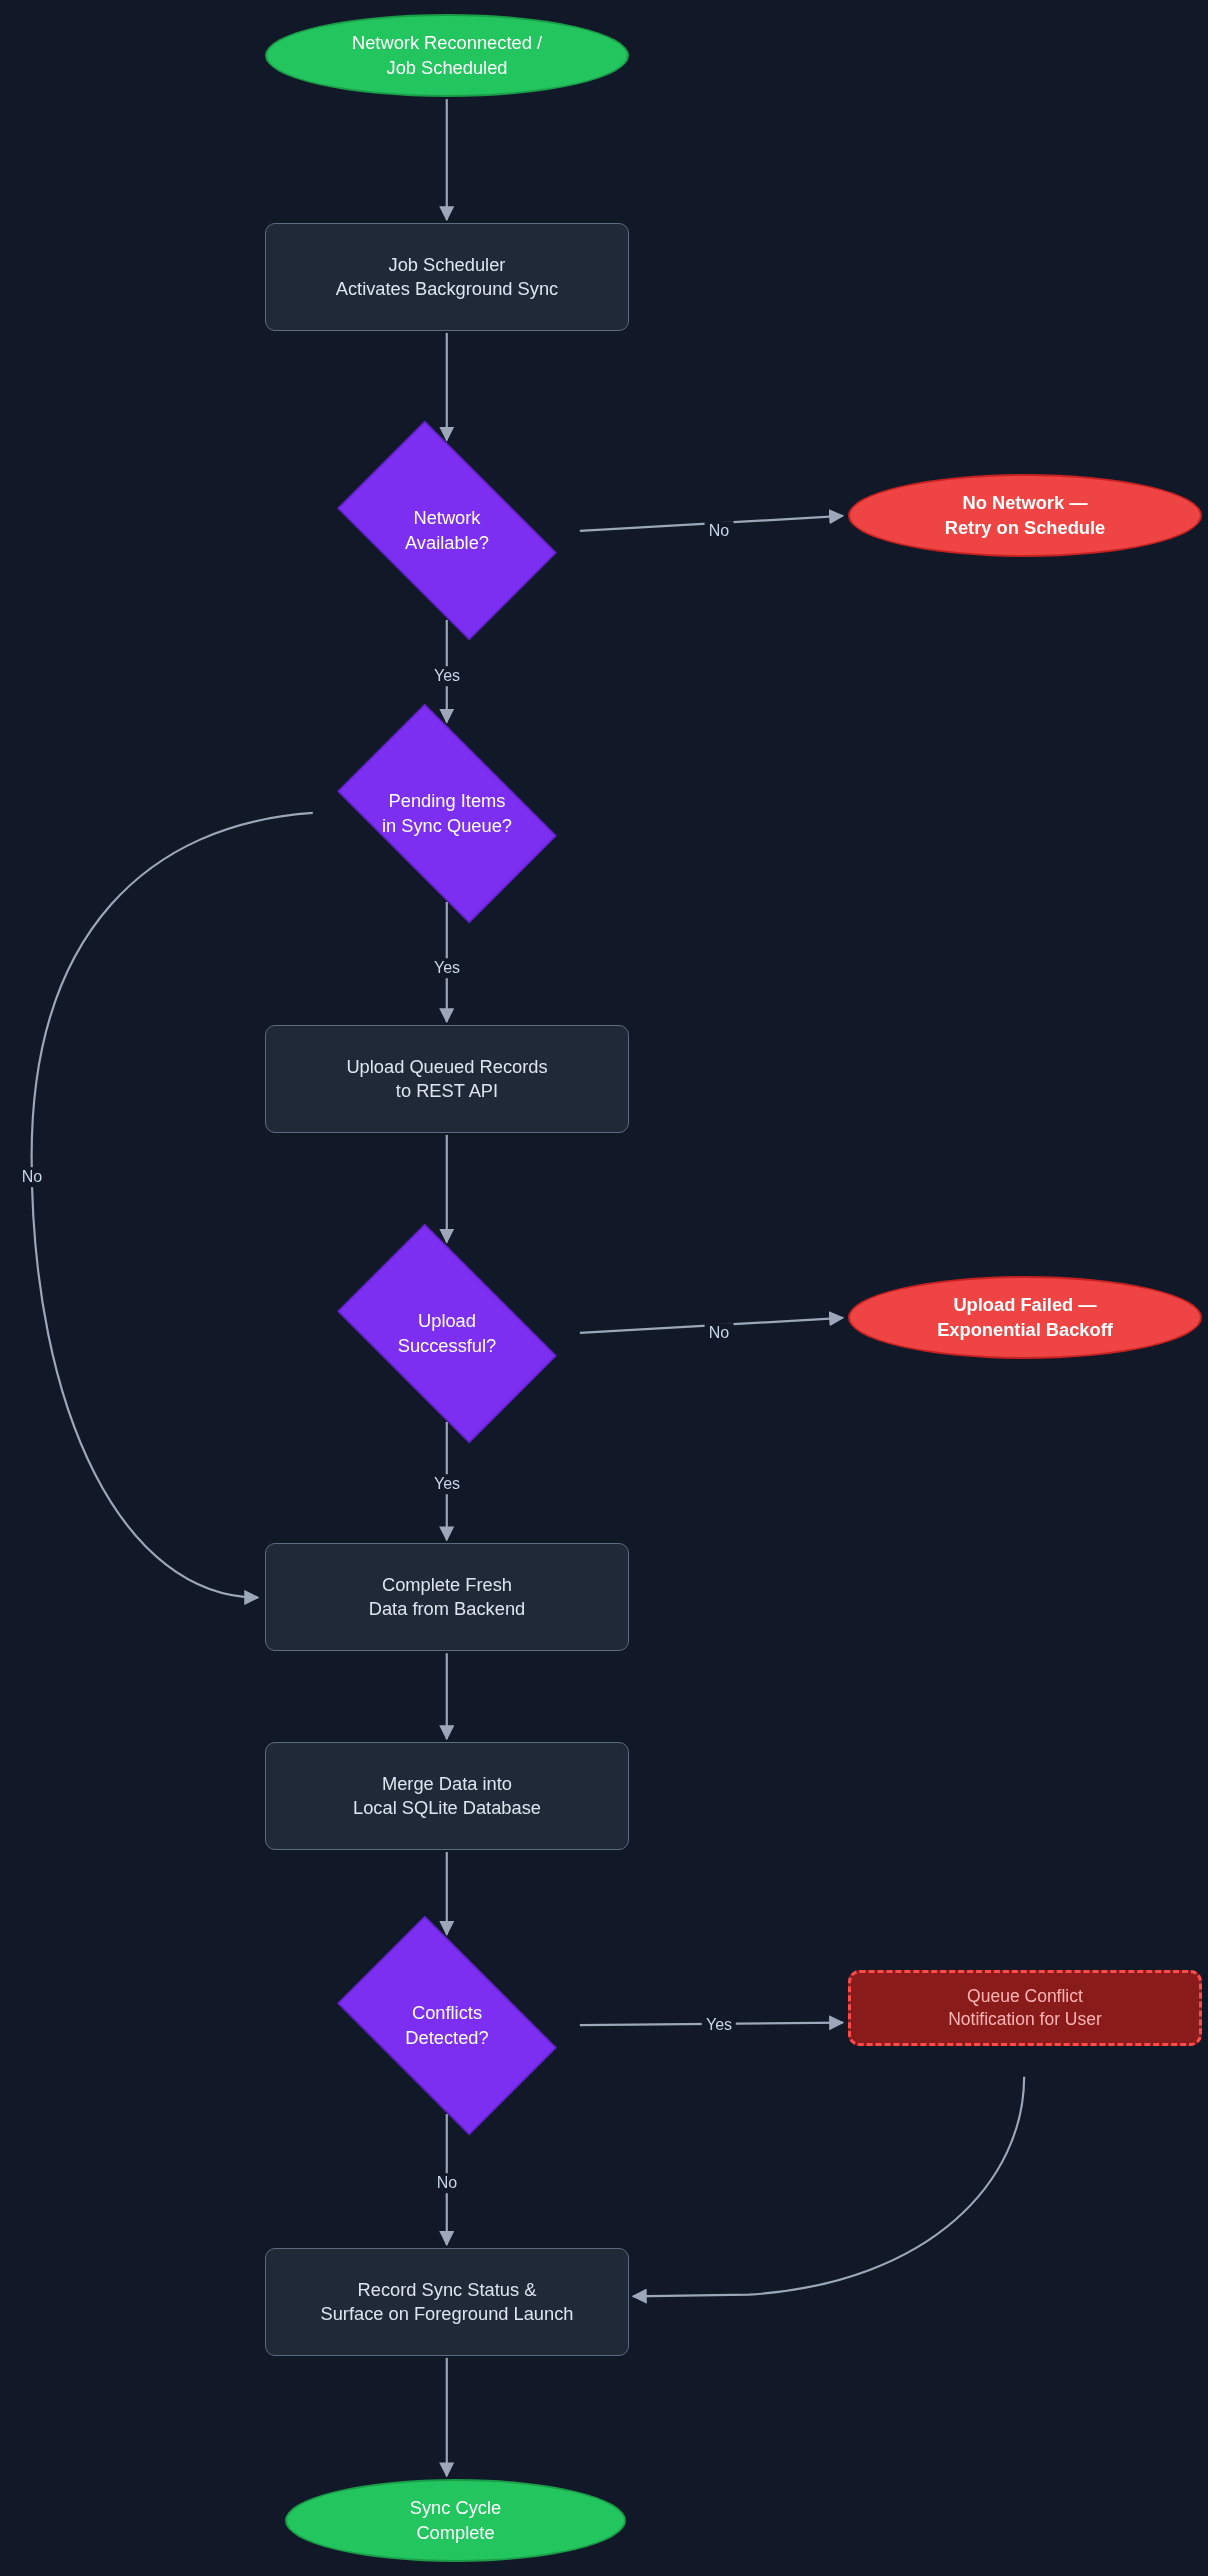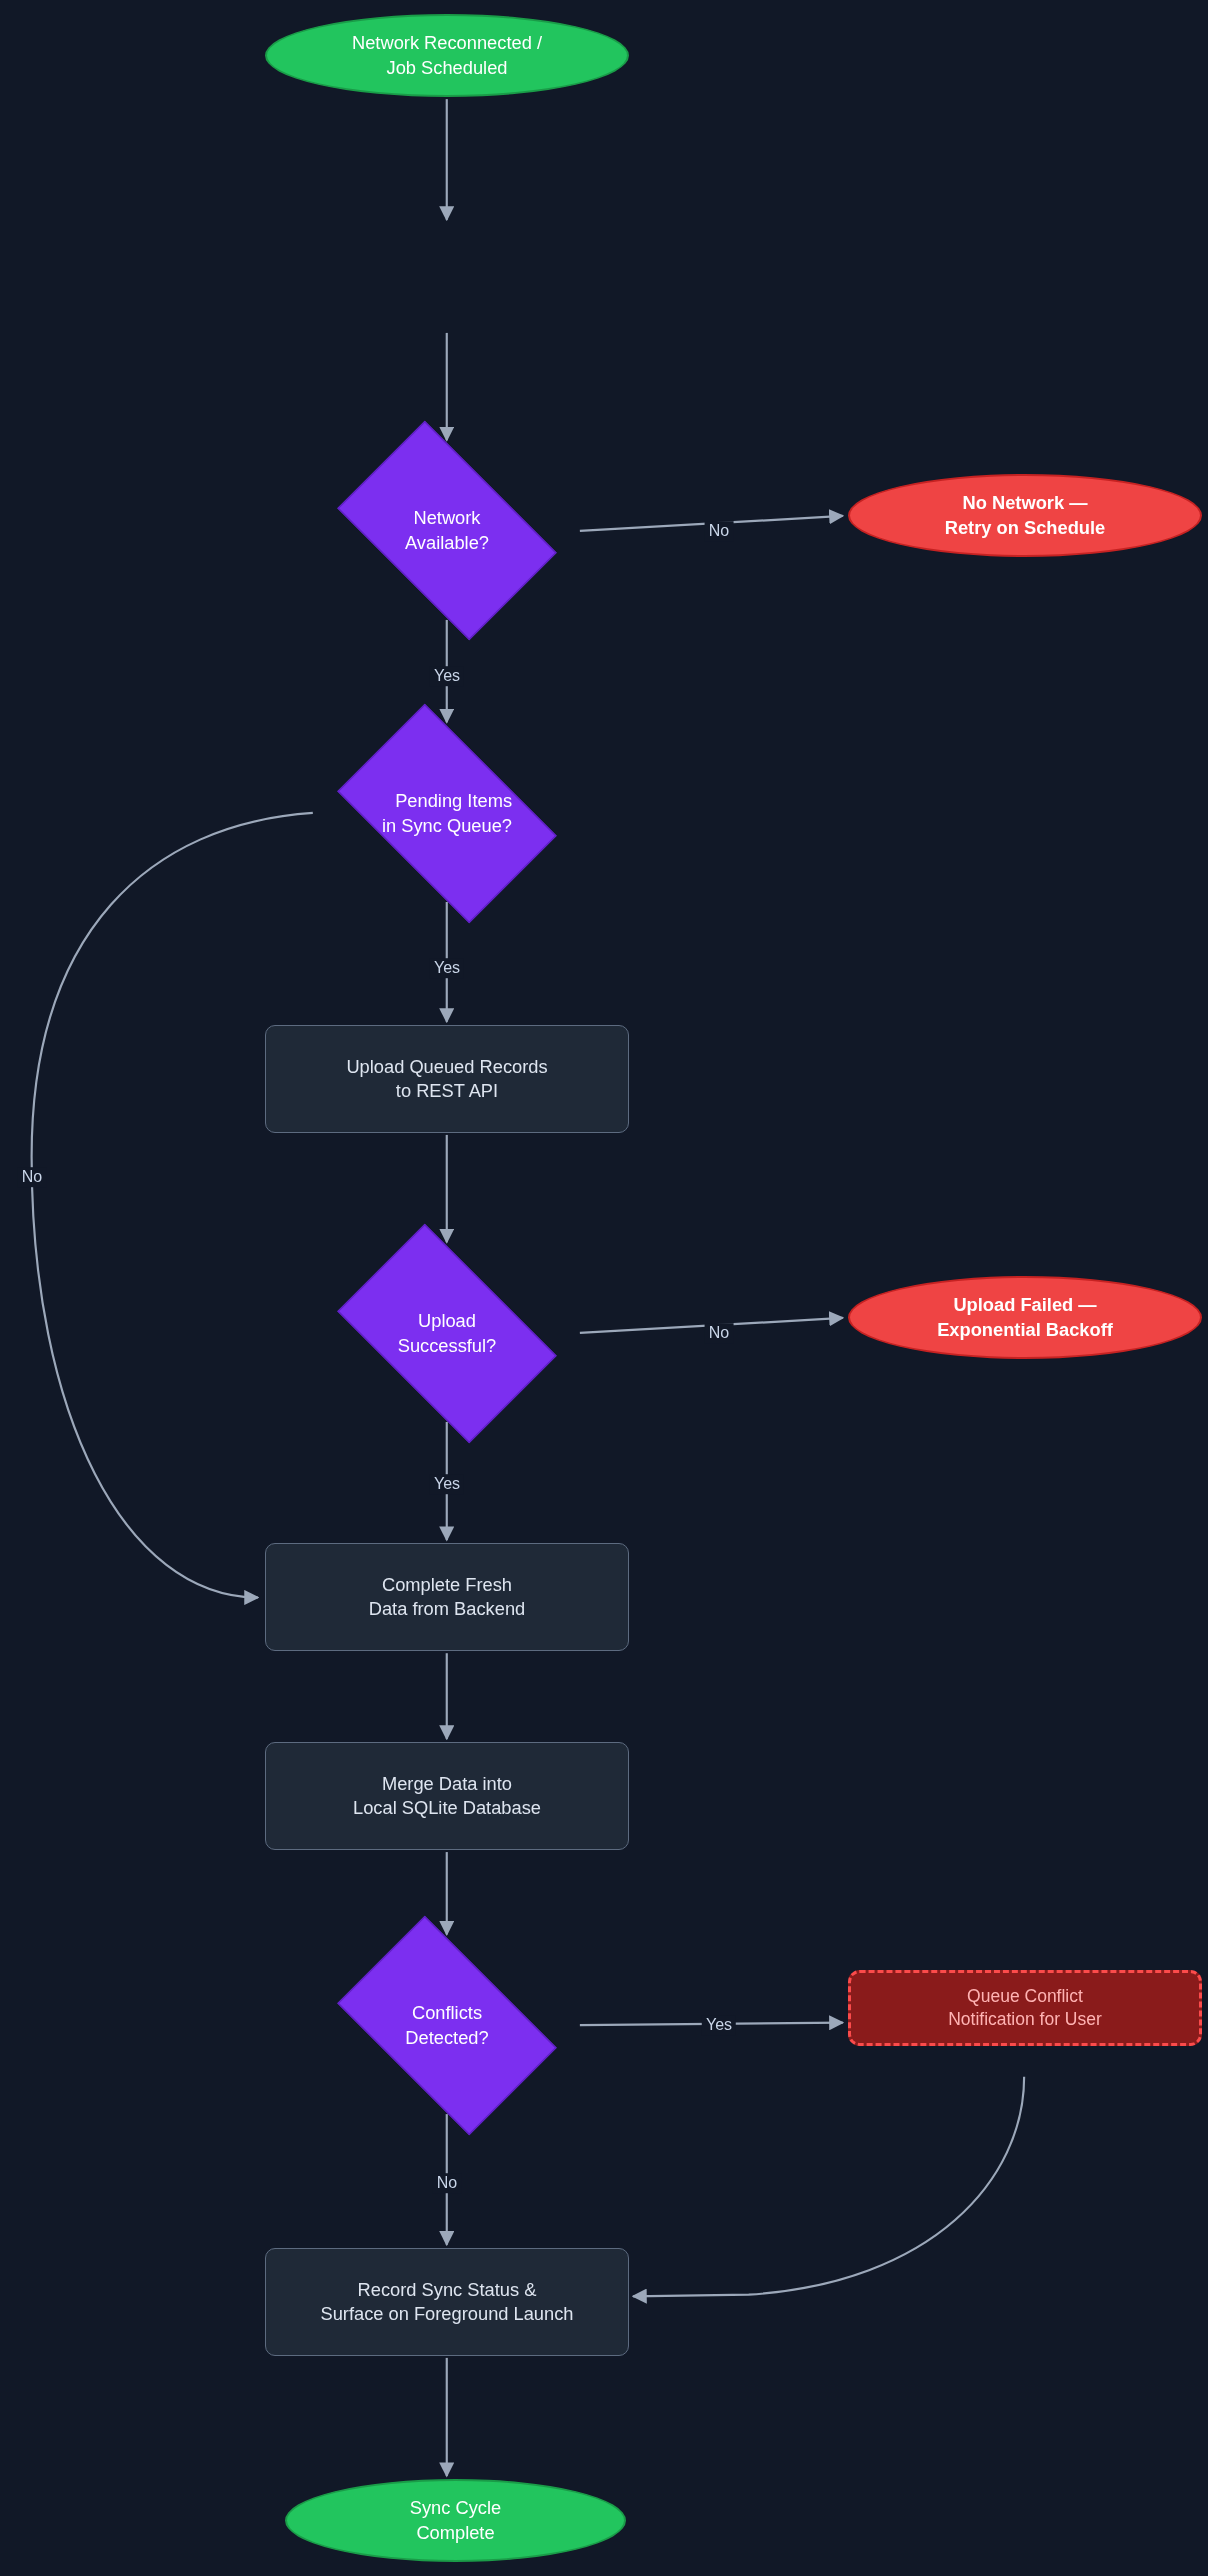--- a/index.html
+++ b/index.html
@@ -153,33 +153,37 @@
 
       <path d="M 537 2834 L 537 2976"></path>
     </g>
   </svg>
 
   <div class="node n-terminal" style="left:265px; top:14px; width:364px; height:83px;">
     <span class="node-label">Network Reconnected /
 Job Scheduled</span>
   </div>
 
+  <div class="node n-process" style="left:265px; top:223px; width:364px; height:108px;">
+    <span class="node-label">Job Scheduler
+Activates Background Sync</span>
+  </div>
 
   <div class="node n-decision" style="left:315px; top:443px; width:264px; height:175px;">
     <span class="dia-shape"></span>
     <span class="node-label">Network
 Available?</span>
   </div>
 
   <div class="node n-error" style="left:848px; top:474px; width:354px; height:83px;">
     <span class="node-label">No Network —
 Retry on Schedule</span>
   </div>
 
-  <div class="node n-decision" style="left:315px; top:726px; width:264px; height:175px;text-align:right;">
+  <div class="node n-decision" style="left:315px; top:726px; width:264px; height:175px;">
     <span class="dia-shape"></span>
     <span class="node-label">Pending Items
 in Sync Queue?</span>
   </div>
 
   <div class="node n-process" style="left:265px; top:1025px; width:364px; height:108px;">
     <span class="node-label">Upload Queued Records
 to REST API</span>
   </div>
 

